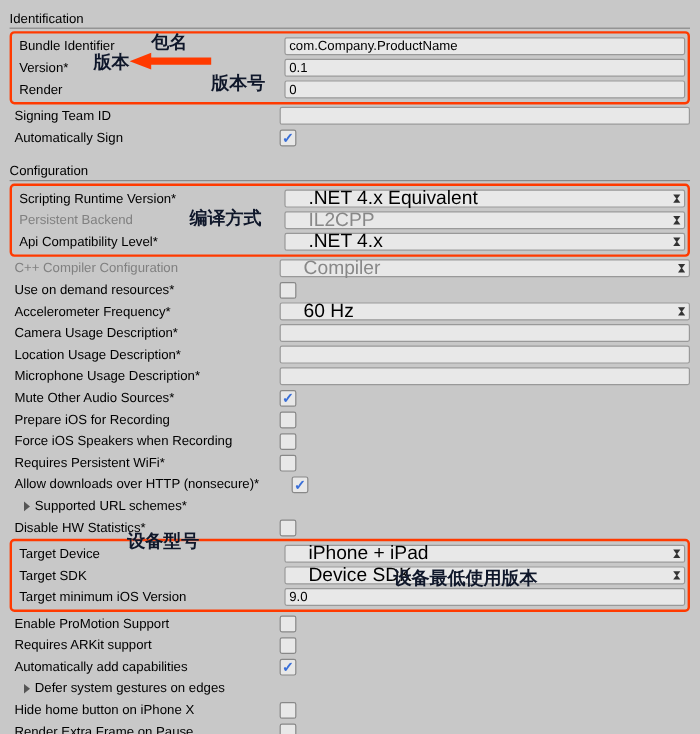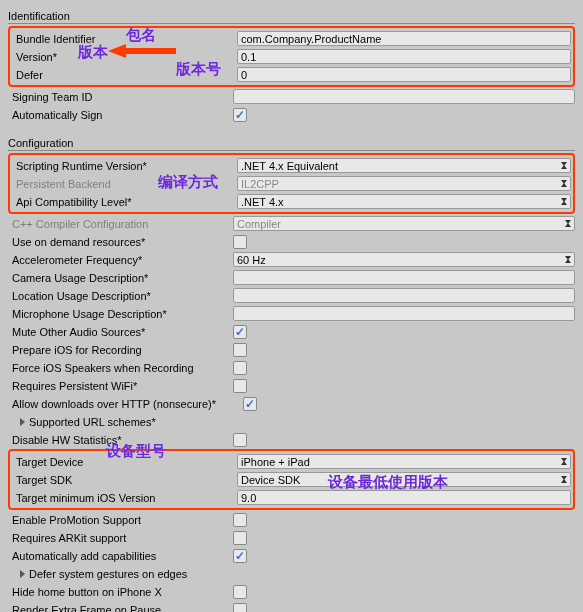--- a/index.html
+++ b/index.html
@@ -3,30 +3,30 @@
 <meta charset="utf-8">
 <style>
 *{box-sizing:border-box;margin:0;padding:0;font-family:Arial,sans-serif}
 body{background:#c8c8c8;width:583px;font-size:11px;color:#000;padding:4px 8px}
 .section-title{font-weight:normal;margin-top:6px;margin-bottom:2px;border-bottom:1px solid #888;padding-bottom:1px}
 .row{display:flex;align-items:center;height:17px;margin:1px 0}
 .label{width:225px;padding-left:4px;white-space:nowrap}
 .label.disabled{color:#808080}
 .control{flex:1;display:flex;align-items:center}
 .text-input{width:100%;height:15px;font-size:11px;padding:0 3px;background:#e8e8e8;border:1px solid #999;border-radius:2px}
-.dropdown{width:100%;height:15px;font-size:11px;padding:0 3px;background:#e8e8e8;border:1px solid #999;border-radius:2px;display:flex;align-items:center;position:relative}
+.dropdown{width:100%;height:15px;font-size:16px;padding:0 19px;background:#e8e8e8;border:1px solid #999;border-radius:2px;display:flex;align-items:center;position:relative}
 .dropdown::after{content:"";position:absolute;right:3px;top:3px;width:0;height:0;border-left:3px solid transparent;border-right:3px solid transparent;border-top:4px solid #333}
 .dropdown::before{content:"";position:absolute;right:3px;bottom:3px;width:0;height:0;border-left:3px solid transparent;border-right:3px solid transparent;border-bottom:4px solid #333}
 .dropdown.disabled{color:#888}
 .checkbox{width:14px;height:14px;background:#e8e8e8;border:1px solid #888;border-radius:2px;display:flex;align-items:center;justify-content:center}
 .checkbox.checked::after{content:"✓";color:#3a6fd8;font-weight:bold;font-size:12px;line-height:1}
 .foldout{padding-left:12px}
 .foldout-arrow{display:inline-block;width:0;height:0;border-top:4px solid transparent;border-bottom:4px solid transparent;border-left:5px solid #555;margin-right:3px;vertical-align:middle}
 .red-box{border:2px solid #ff3a00;border-radius:4px;padding:1px 2px;margin:1px 0}
-.anno{position:absolute;color:#6d28d9;font-weight:bold;font-size:15px;pointer-events:none;font-family:"Microsoft YaHei",sans-serif;text-shadow:0 0 1px rgba(255,255,255,.3)}
+.anno{position:absolute;color:#0f172a;font-weight:bold;font-size:15px;pointer-events:none;font-family:"Microsoft YaHei",sans-serif;text-shadow:0 0 1px rgba(255,255,255,.3)}
 .arrow-anno{position:absolute;pointer-events:none}
 .wrap{position:relative}
 </style>
 </head>
 <body>
 
 <div class="wrap">
 
 <div class="section-title">Identification</div>
 
@@ -37,21 +37,21 @@
           <input class="text-input" value="com.Company.ProductName" style="">
         </div>
 </div>
 <div class="row">
   <div class="label">Version*</div>
   <div class="control">
           <input class="text-input" value="0.1" style="">
         </div>
 </div>
 <div class="row">
-  <div class="label">Defer</div>
+  <div class="label">Render</div>
   <div class="control">
           <input class="text-input" value="0" style="">
         </div>
 </div>
 </div>
 
 <div class="row">
   <div class="label">Signing Team ID</div>
   <div class="control">
         <input class="text-input" value="" style="">

